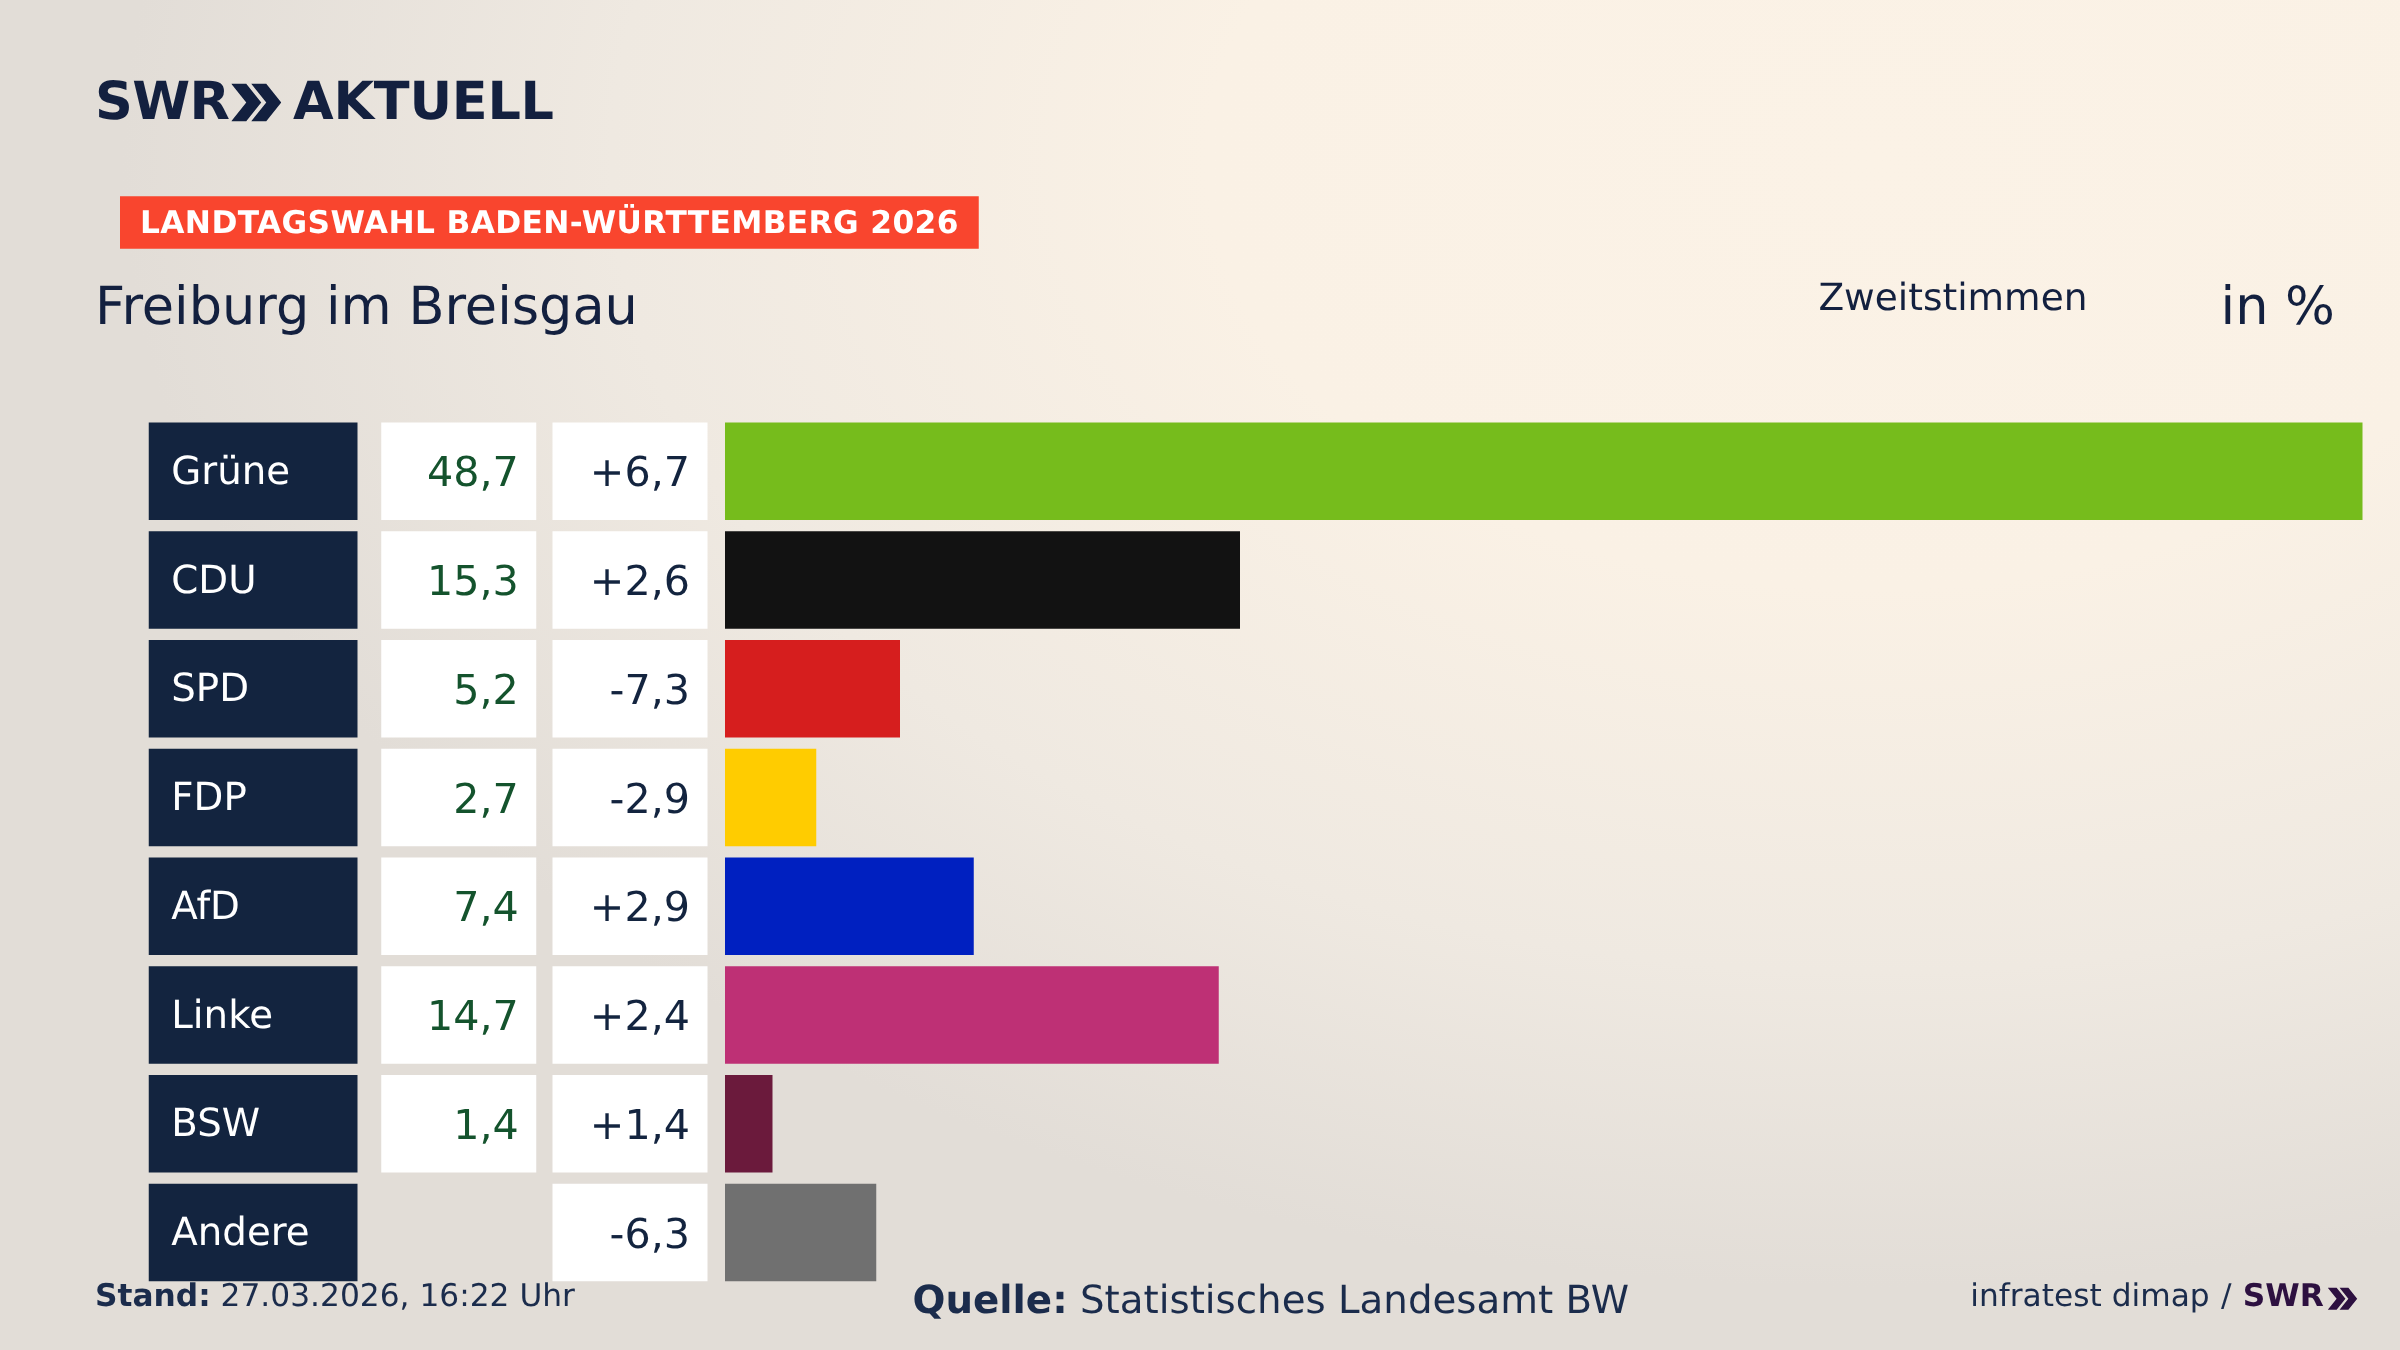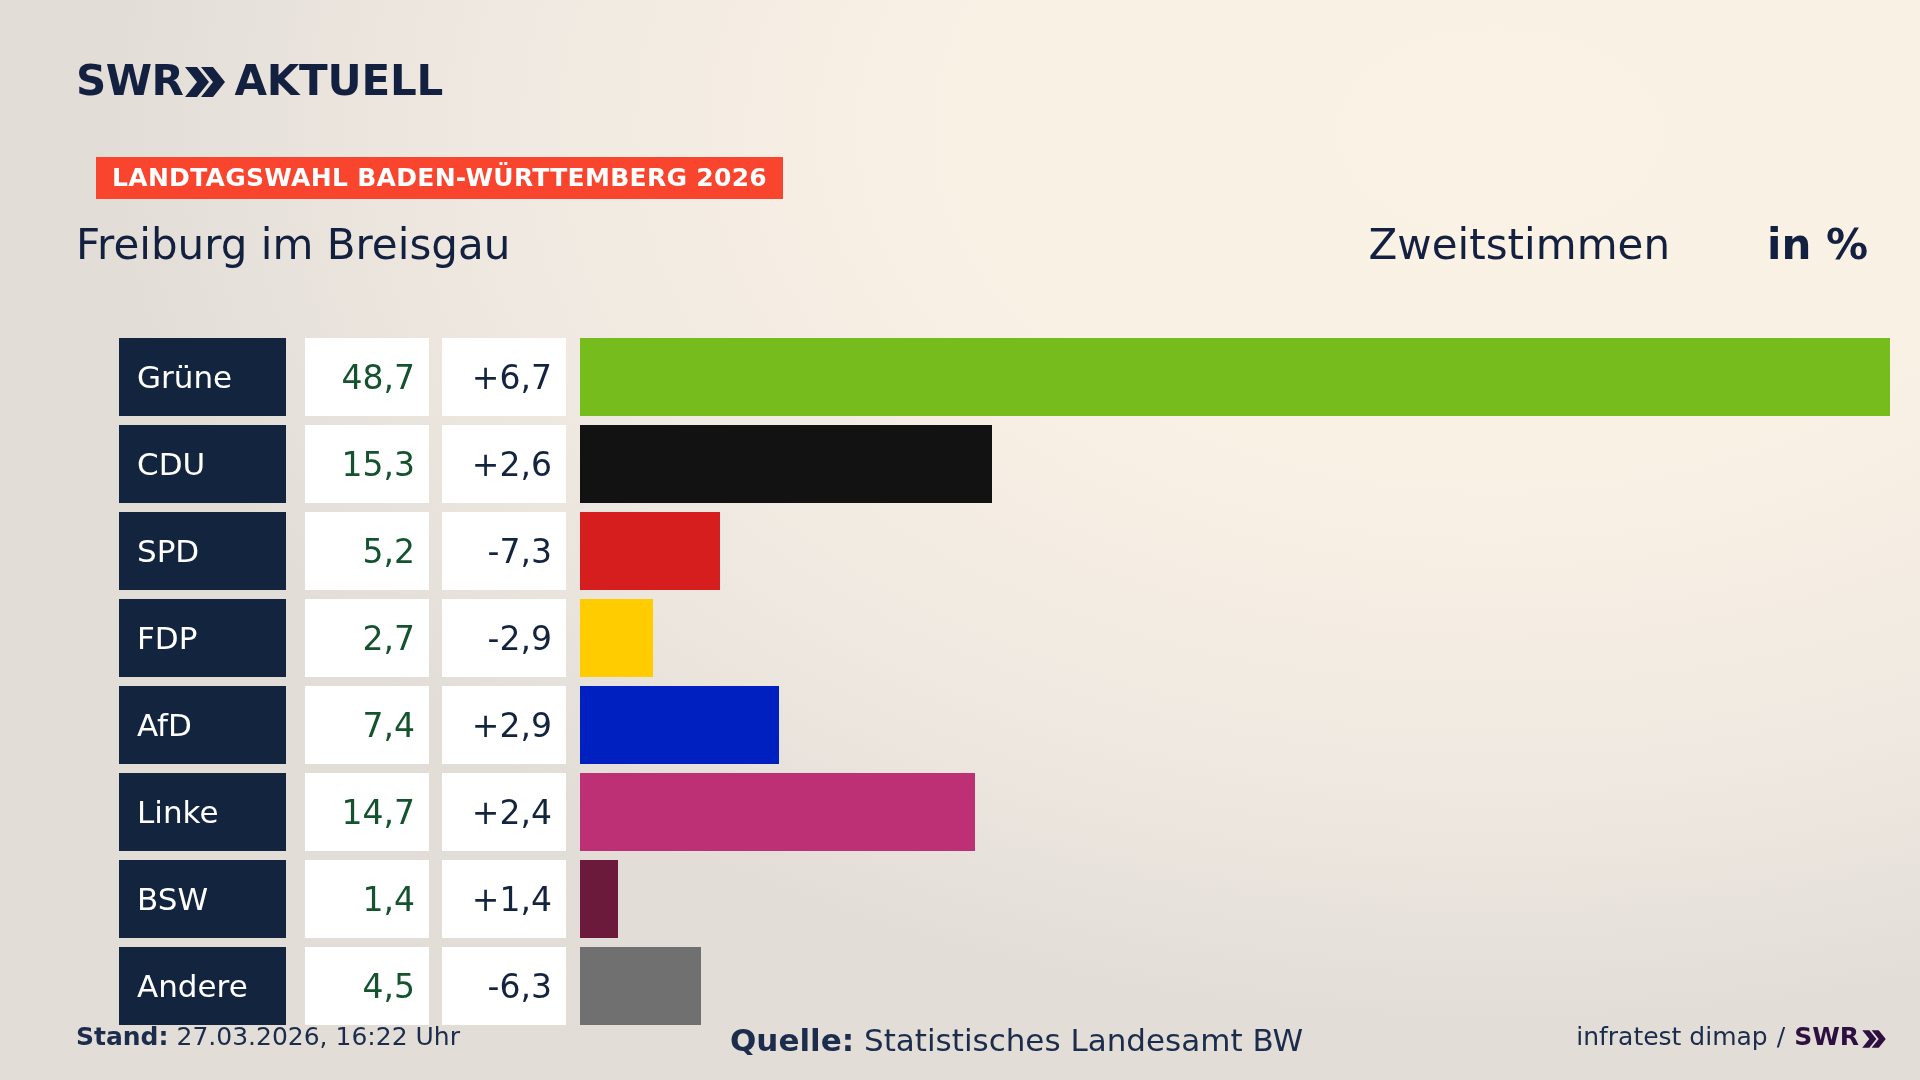--- a/index.html
+++ b/index.html
@@ -80,33 +80,33 @@
     font-size: 42px;
     color: #13203f;
     font-weight: 400;
     line-height: 1.1;
     white-space: nowrap;
   }
   .vote-type {
     position: absolute;
     right: 250px;
     top: 222px;
-    font-size: 42px;
+    font-size: 30px;
     color: #13203f;
     font-weight: 400;
     line-height: 1.1;
     white-space: nowrap;
   }
   .unit-label {
     position: absolute;
     right: 52px;
     top: 222px;
     font-size: 42px;
     color: #13203f;
-    font-weight: 700;
+    font-weight: 400;
     line-height: 1.1;
     white-space: nowrap;
     text-align: center;
   }
 
   
   #rows {
     position: absolute;
     left: 0;
     top: 334px;
@@ -276,21 +276,20 @@
         <div class="bar" style="width: 395.43px; background: rgb(190, 48, 117);"></div>
       </div>
       <div class="row">
         <div class="cell-party">BSW</div>
         <div class="cell-value">1,4</div>
         <div class="cell-diff">+1,4</div>
         <div class="bar" style="width: 37.66px; background: rgb(107, 26, 60);"></div>
       </div>
       <div class="row">
         <div class="cell-party">Andere</div>
-        <div class="cell-value">4,5</div>
         <div class="cell-diff">-6,3</div>
         <div class="bar" style="width: 121.05px; background: rgb(112, 112, 112);"></div>
       </div>
     </div>
 
   <div class="footer">
     <div class="foot-left">
       <span class="bold">Stand:</span>
       <span>27.03.2026, 16:22 Uhr</span>
     </div>

